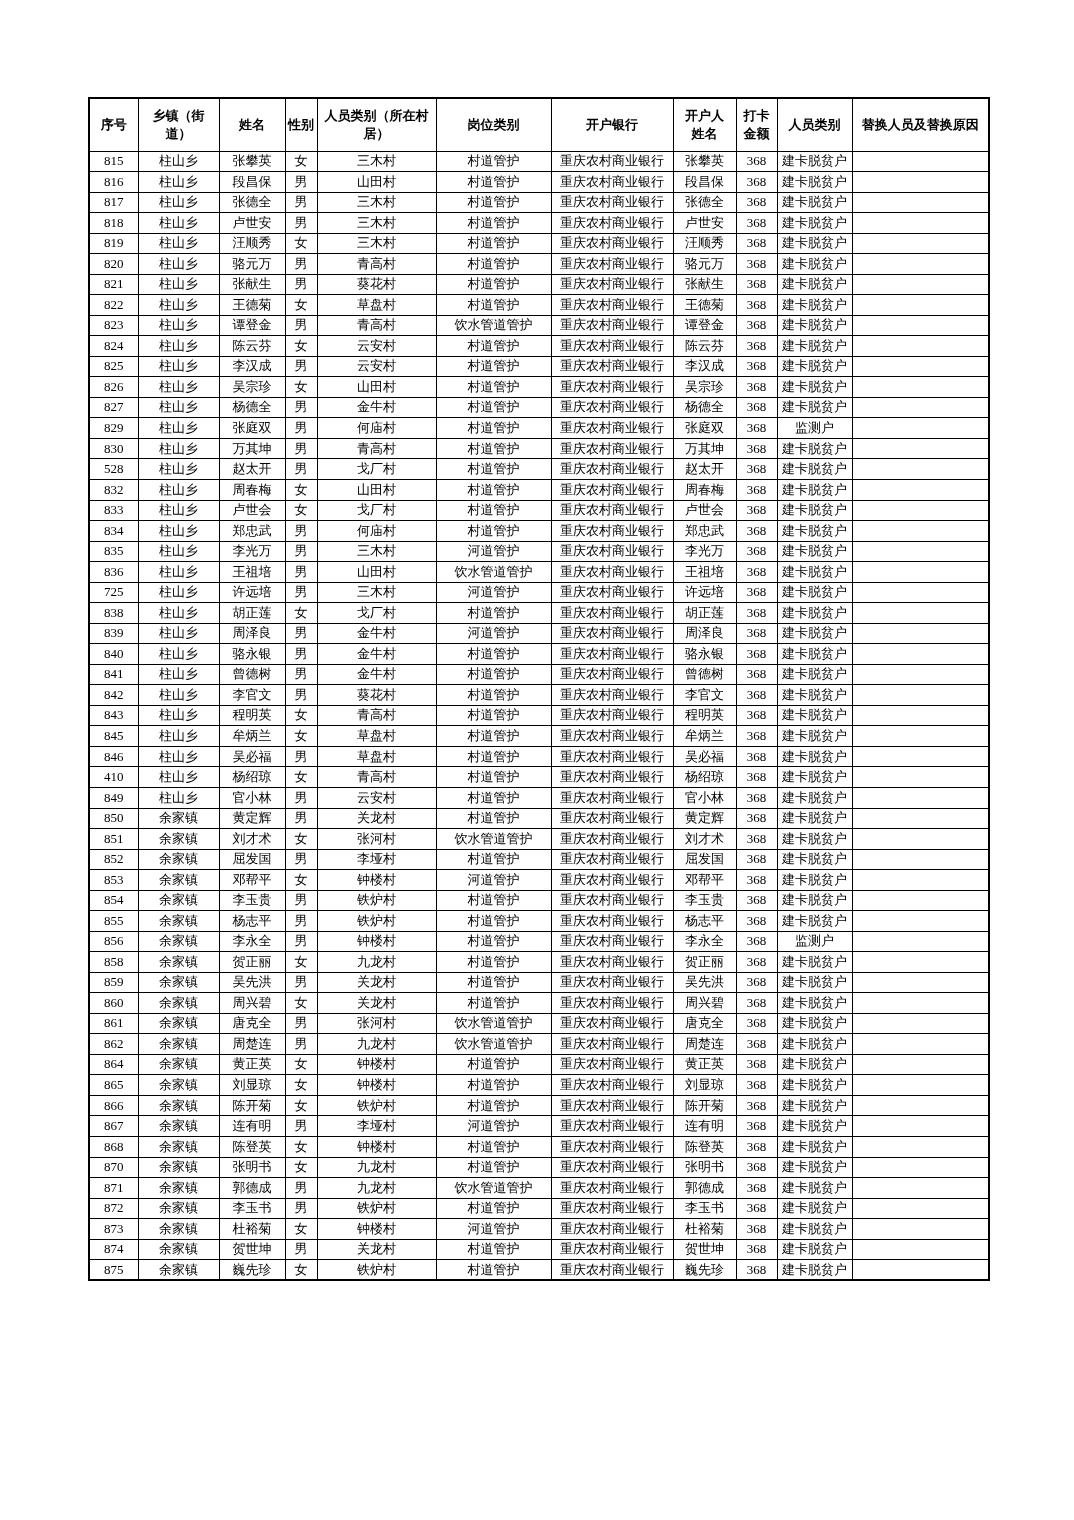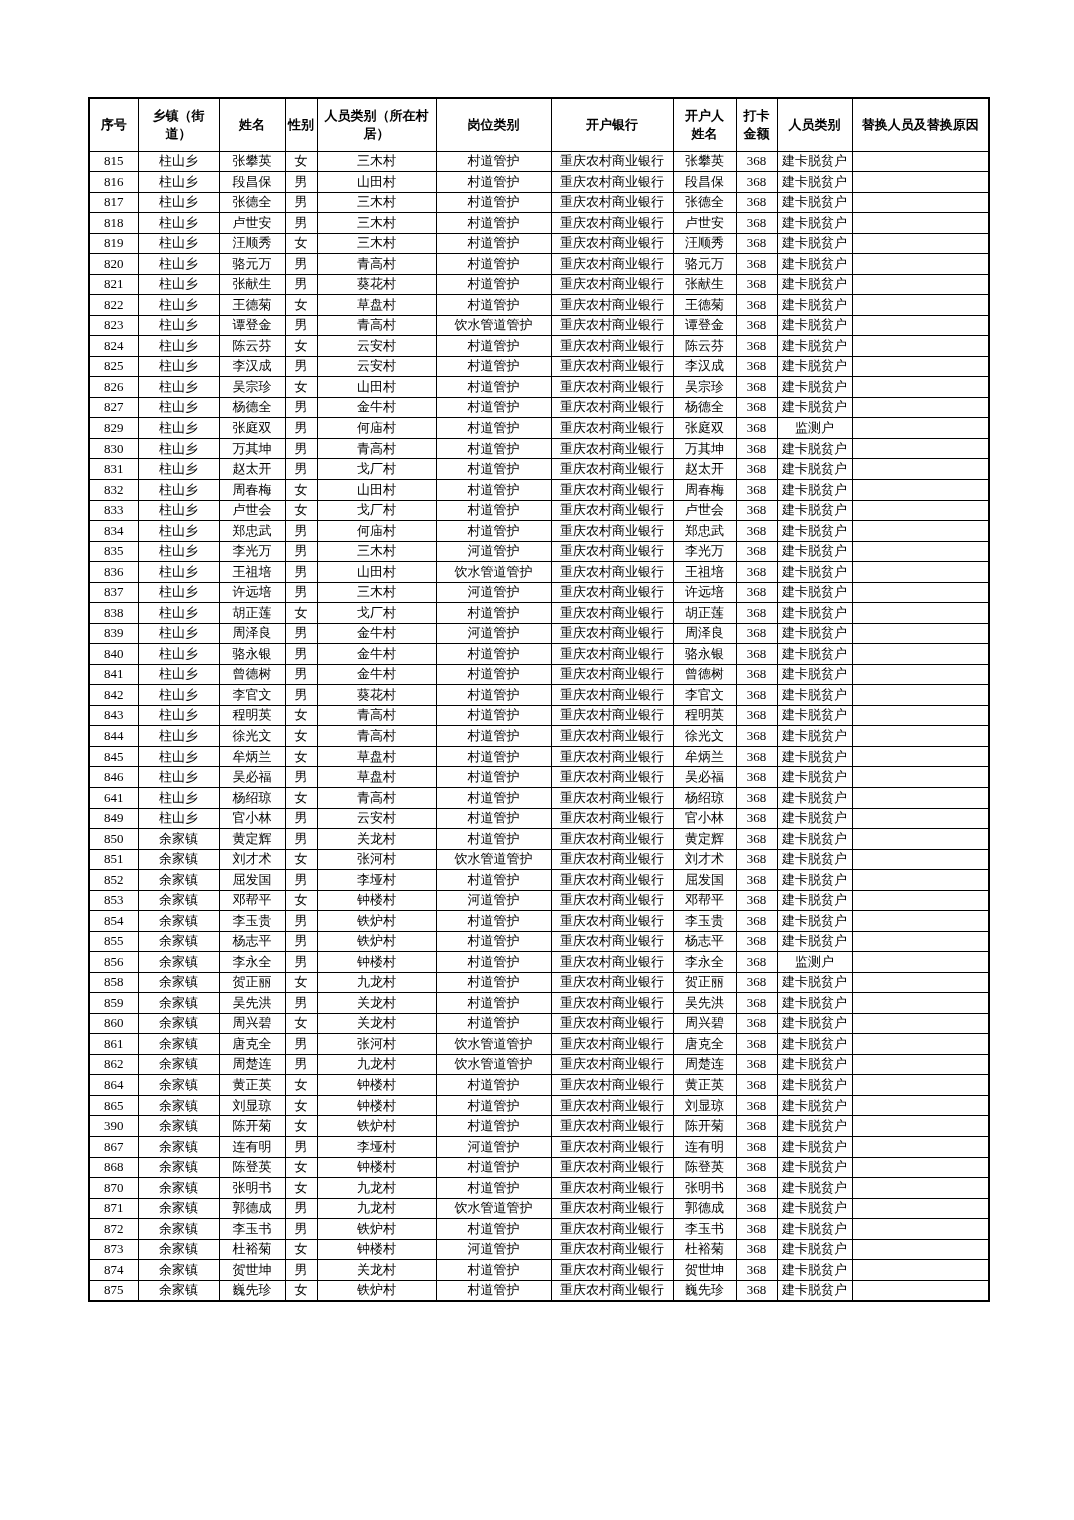--- a/index.html
+++ b/index.html
@@ -270,21 +270,21 @@
           <td>男</td>
           <td>青高村</td>
           <td>村道管护</td>
           <td>重庆农村商业银行</td>
           <td>万其坤</td>
           <td>368</td>
           <td>建卡脱贫户</td>
           <td></td>
         </tr>
         <tr>
-          <td>831</td>
+          <td>528</td>
           <td>柱山乡</td>
           <td>赵太开</td>
           <td>男</td>
           <td>戈厂村</td>
           <td>村道管护</td>
           <td>重庆农村商业银行</td>
           <td>赵太开</td>
           <td>368</td>
           <td>建卡脱贫户</td>
           <td></td>
@@ -348,21 +348,21 @@
           <td>男</td>
           <td>山田村</td>
           <td>饮水管道管护</td>
           <td>重庆农村商业银行</td>
           <td>王祖培</td>
           <td>368</td>
           <td>建卡脱贫户</td>
           <td></td>
         </tr>
         <tr>
-          <td>837</td>
+          <td>725</td>
           <td>柱山乡</td>
           <td>许远培</td>
           <td>男</td>
           <td>三木村</td>
           <td>河道管护</td>
           <td>重庆农村商业银行</td>
           <td>许远培</td>
           <td>368</td>
           <td>建卡脱贫户</td>
           <td></td>
@@ -439,33 +439,20 @@
           <td>女</td>
           <td>青高村</td>
           <td>村道管护</td>
           <td>重庆农村商业银行</td>
           <td>程明英</td>
           <td>368</td>
           <td>建卡脱贫户</td>
           <td></td>
         </tr>
         <tr>
-          <td>844</td>
-          <td>柱山乡</td>
-          <td>徐光文</td>
-          <td>女</td>
-          <td>青高村</td>
-          <td>村道管护</td>
-          <td>重庆农村商业银行</td>
-          <td>徐光文</td>
-          <td>368</td>
-          <td>建卡脱贫户</td>
-          <td></td>
-        </tr>
-        <tr>
           <td>845</td>
           <td>柱山乡</td>
           <td>牟炳兰</td>
           <td>女</td>
           <td>草盘村</td>
           <td>村道管护</td>
           <td>重庆农村商业银行</td>
           <td>牟炳兰</td>
           <td>368</td>
           <td>建卡脱贫户</td>
@@ -478,21 +465,21 @@
           <td>男</td>
           <td>草盘村</td>
           <td>村道管护</td>
           <td>重庆农村商业银行</td>
           <td>吴必福</td>
           <td>368</td>
           <td>建卡脱贫户</td>
           <td></td>
         </tr>
         <tr>
-          <td>641</td>
+          <td>410</td>
           <td>柱山乡</td>
           <td>杨绍琼</td>
           <td>女</td>
           <td>青高村</td>
           <td>村道管护</td>
           <td>重庆农村商业银行</td>
           <td>杨绍琼</td>
           <td>368</td>
           <td>建卡脱贫户</td>
           <td></td>
@@ -686,21 +673,21 @@
           <td>女</td>
           <td>钟楼村</td>
           <td>村道管护</td>
           <td>重庆农村商业银行</td>
           <td>刘显琼</td>
           <td>368</td>
           <td>建卡脱贫户</td>
           <td></td>
         </tr>
         <tr>
-          <td>390</td>
+          <td>866</td>
           <td>余家镇</td>
           <td>陈开菊</td>
           <td>女</td>
           <td>铁炉村</td>
           <td>村道管护</td>
           <td>重庆农村商业银行</td>
           <td>陈开菊</td>
           <td>368</td>
           <td>建卡脱贫户</td>
           <td></td>

